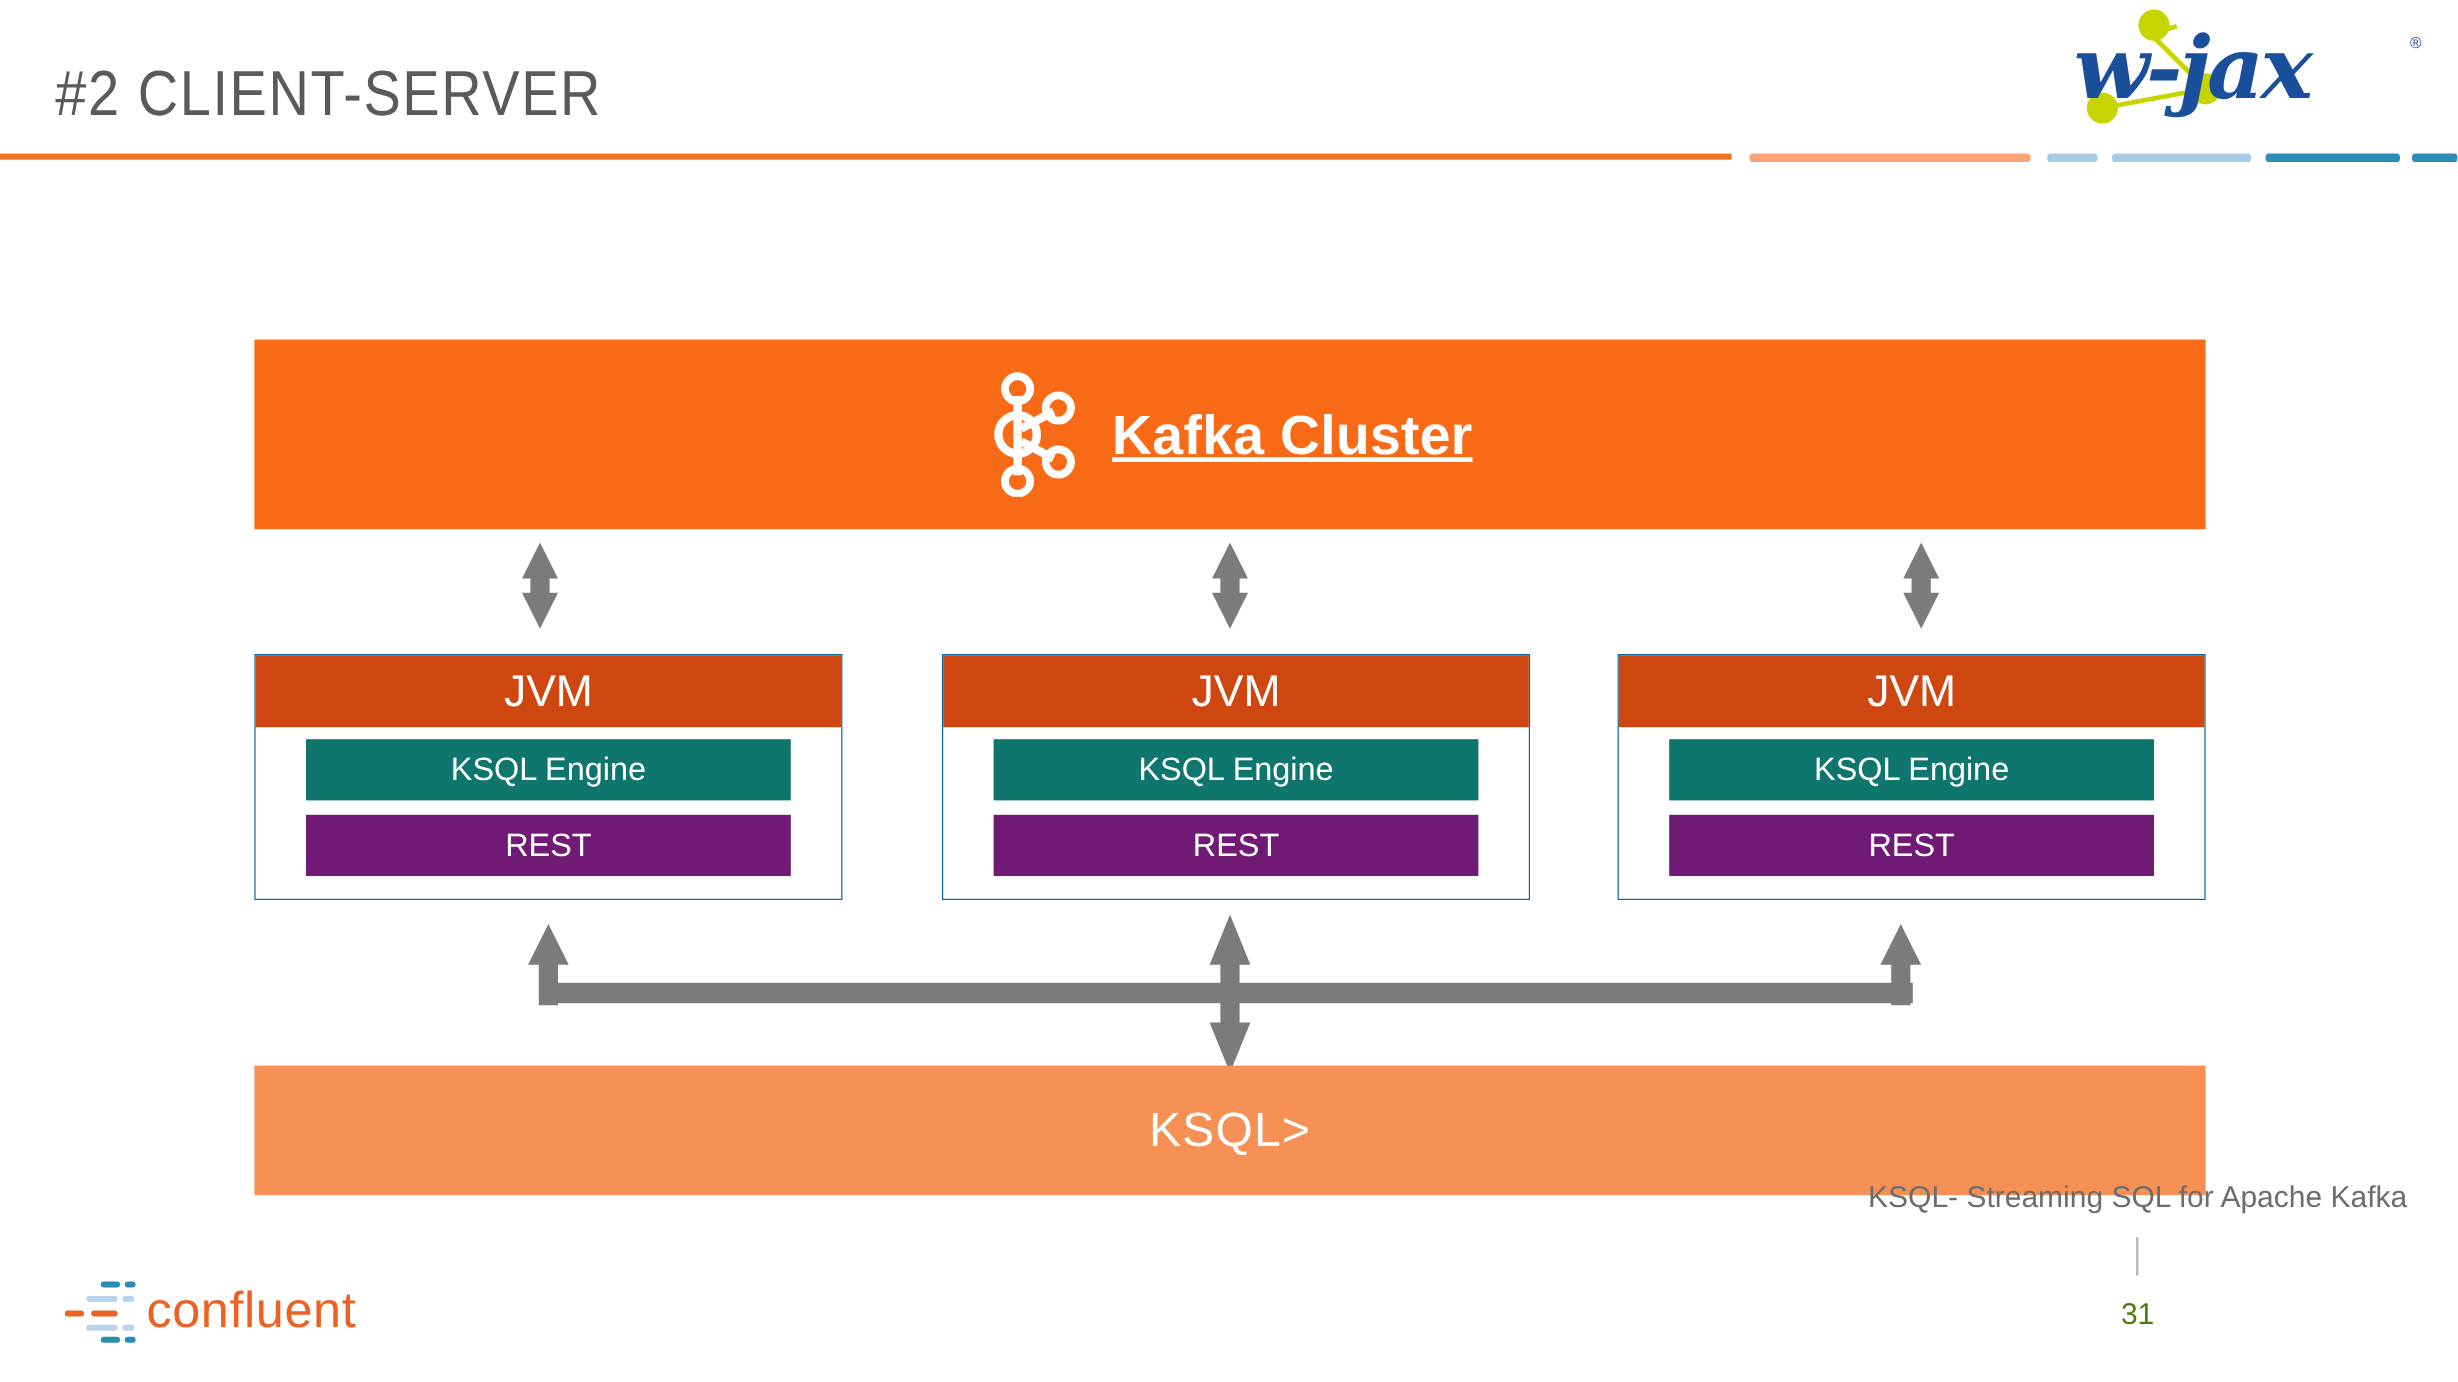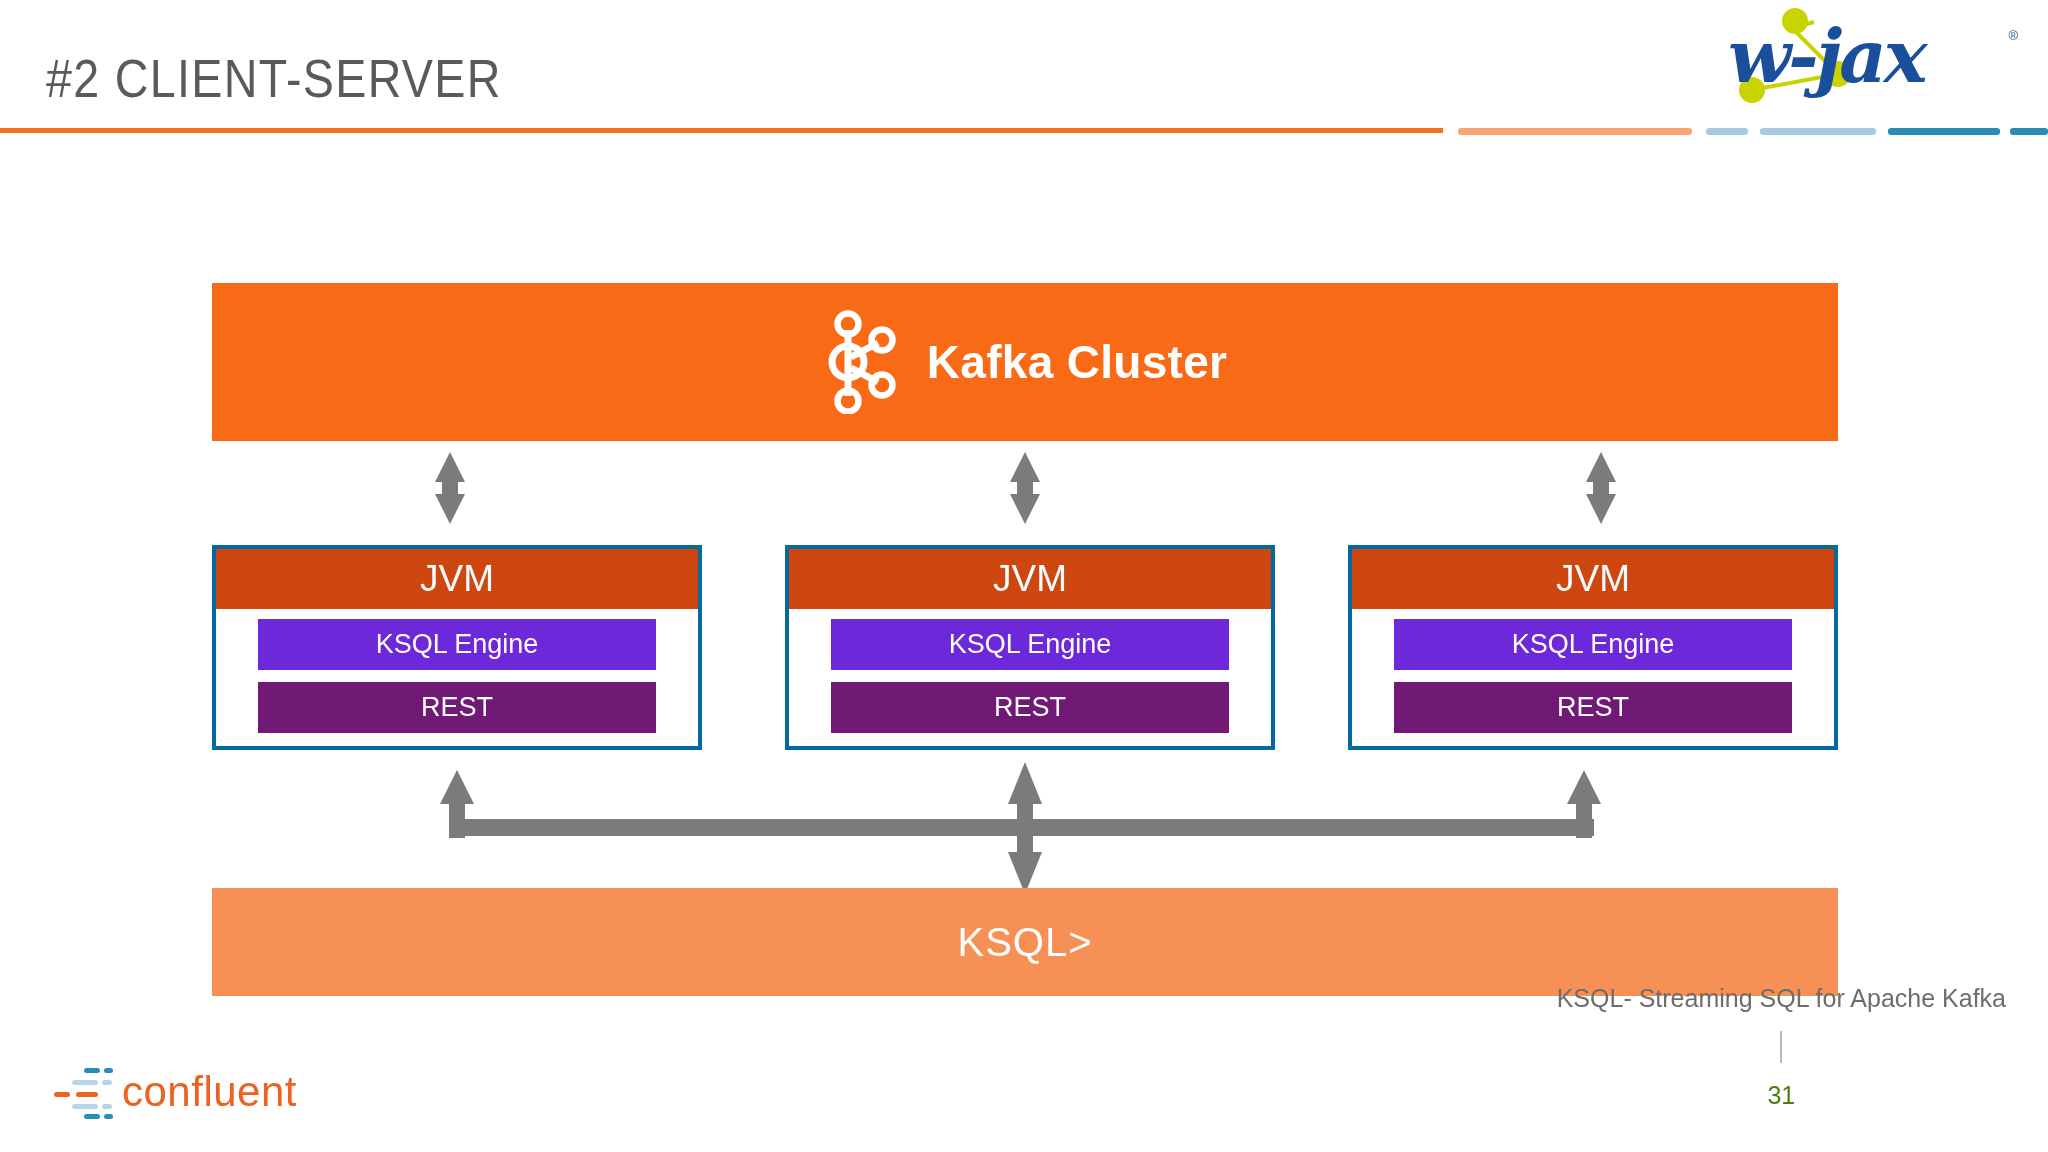--- a/index.html
+++ b/index.html
@@ -81,39 +81,40 @@
     align-items: center;
     justify-content: center;
     gap: 26px;
   }
   .kafka-label {
     color: #ffffff;
     font-size: 46px;
     font-weight: bold;
     font-family: "Liberation Sans", sans-serif;
     letter-spacing: 0.3px;
+    text-decoration: underline;
   }
   .kafka-mark { width: 78px; height: 104px; display: block; }
 
   
   .v-arrow {
     position: absolute;
     width: 46px; height: 72px;
   }
   .v-arrow.a1 { left: 427px; top: 452px; }
   .v-arrow.a2 { left: 1002px; top: 452px; }
   .v-arrow.a3 { left: 1578px; top: 452px; }
 
   
   .jvm-box {
     position: absolute;
     top: 545px;
     width: 490px; height: 205px;
     background: #ffffff;
-    border: 4px solid #0369a1;
+    border: 1px solid #0369a1;
   }
   .jvm-box.b1 { left: 212px; }
   .jvm-box.b2 { left: 785px; }
   .jvm-box.b3 { left: 1348px; }
   .jvm-header {
     height: 60px;
     background: #ce4710;
     display: flex;
     align-items: center;
     justify-content: center;
@@ -127,21 +128,21 @@
   }
   .inner-bar {
     height: 51px;
     display: flex;
     align-items: center;
     justify-content: center;
     color: #ffffff;
     font-size: 27px;
     font-family: "Liberation Sans", sans-serif;
   }
-  .inner-bar.engine { background: #6d28d9; margin-bottom: 12px; }
+  .inner-bar.engine { background: #0f766e; margin-bottom: 12px; }
   .inner-bar.rest   { background: #701a75; }
 
   
   .connector-bar {
     position: absolute;
     left: 452px; top: 819px;
     width: 1142px; height: 17px;
     background: #7b7b7b;
   }
   .up-arrow {

